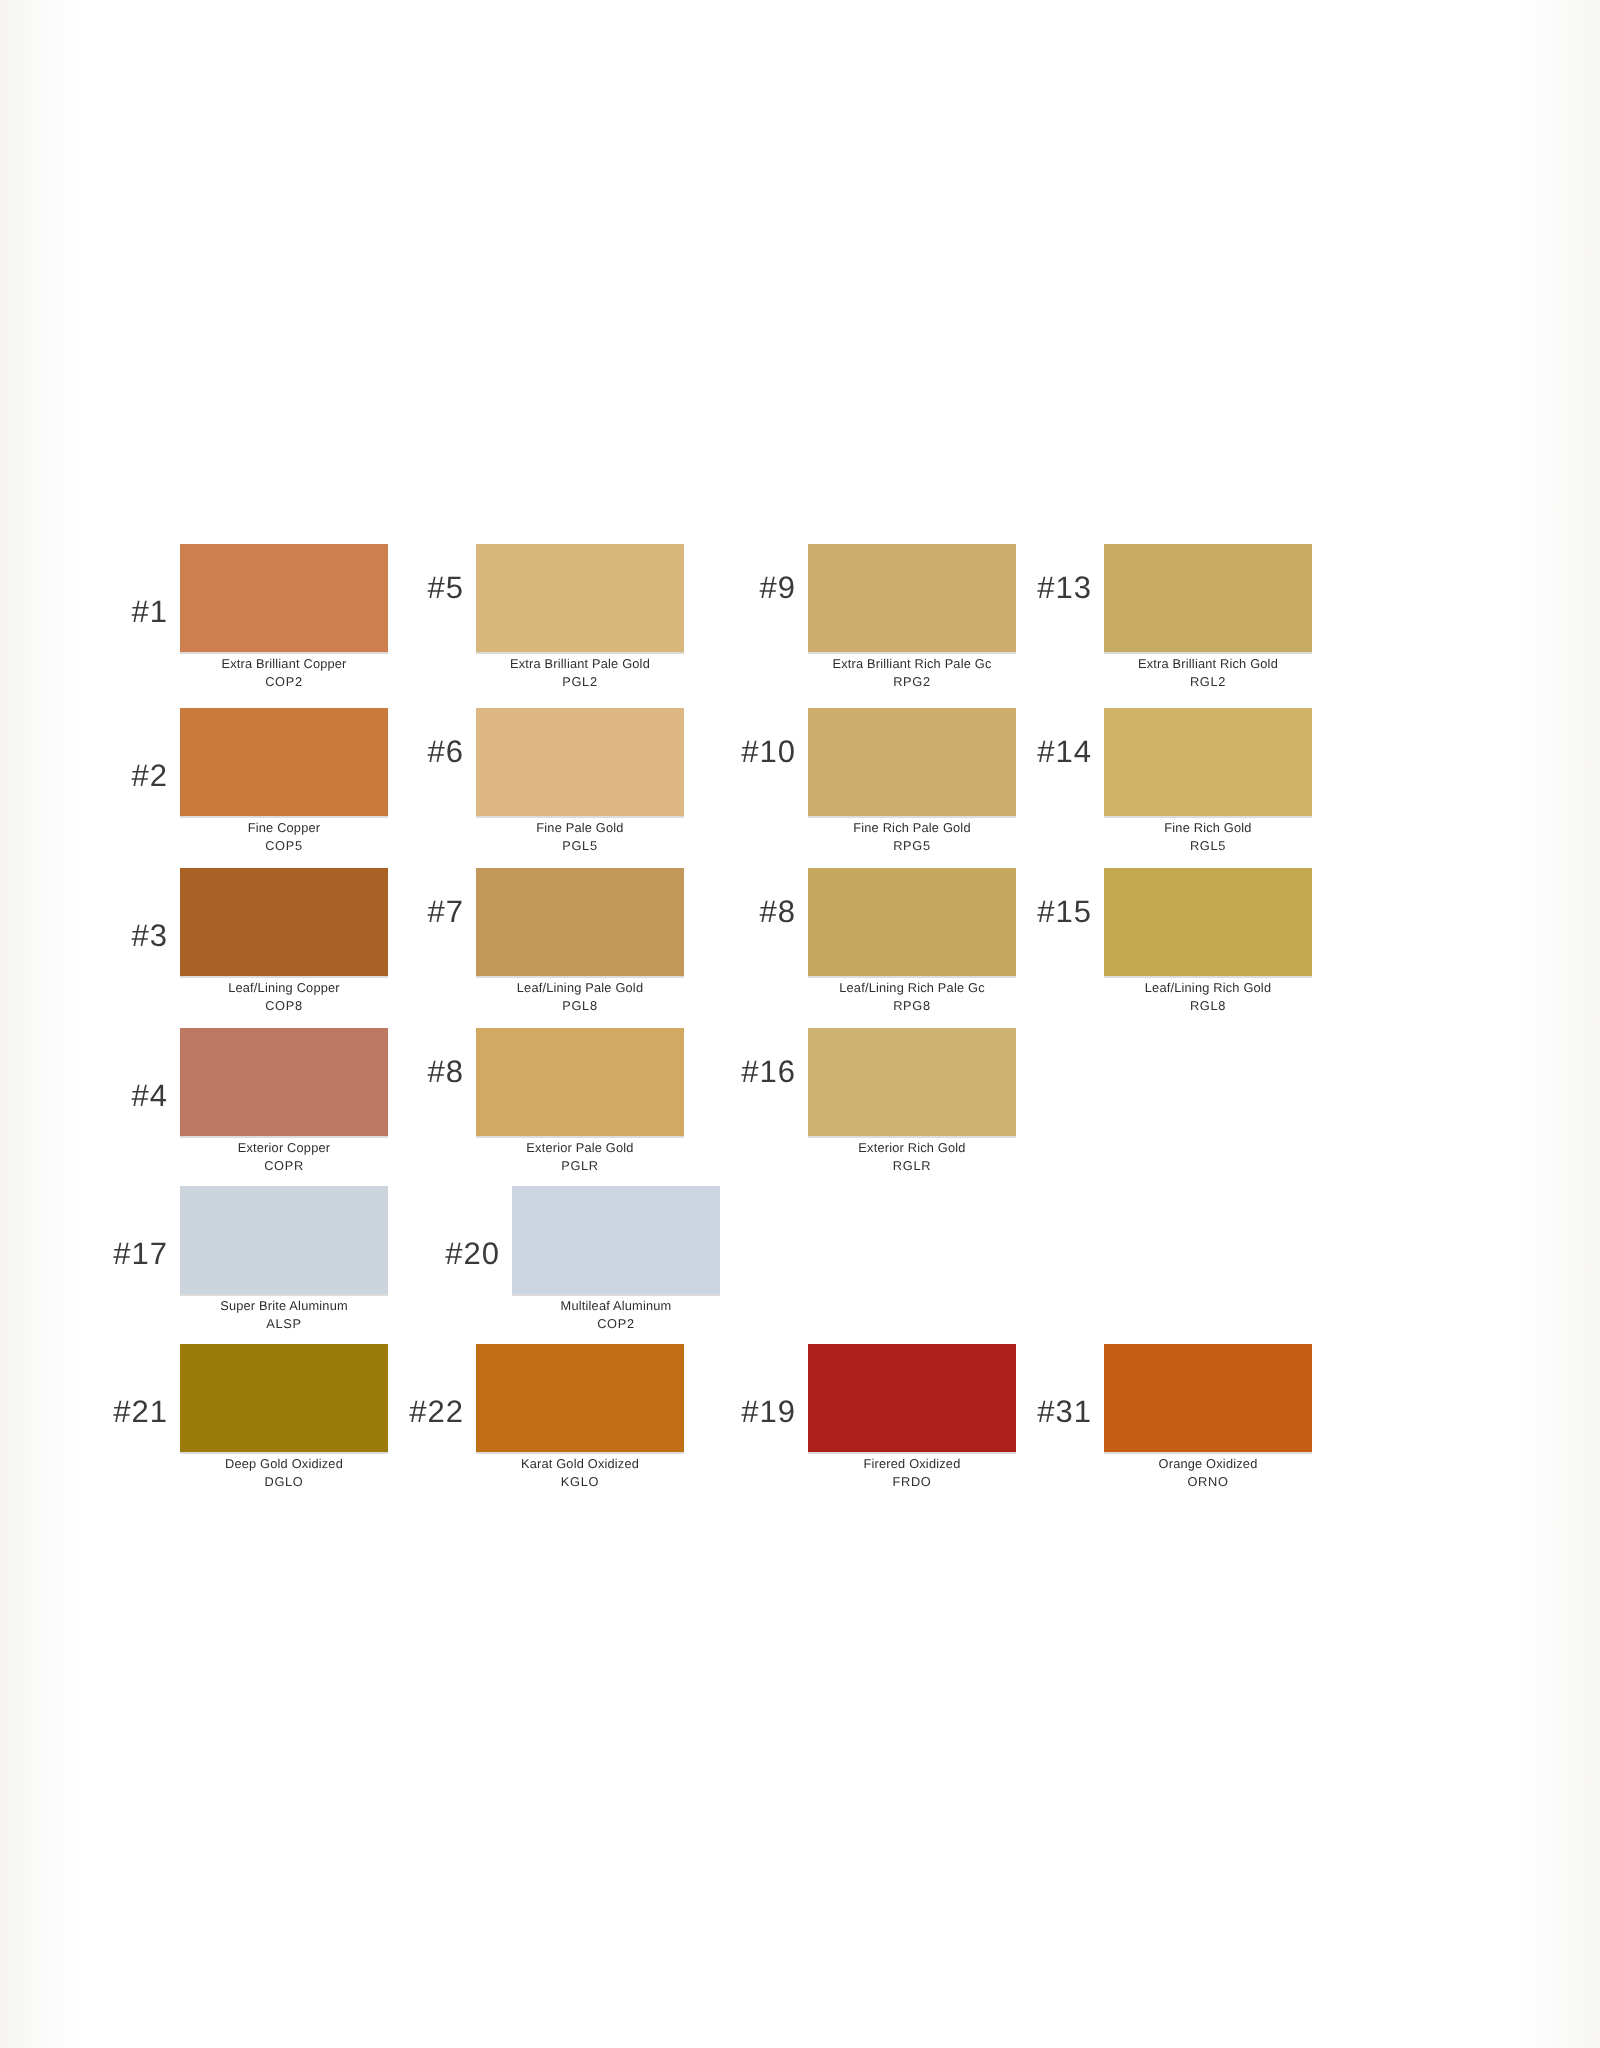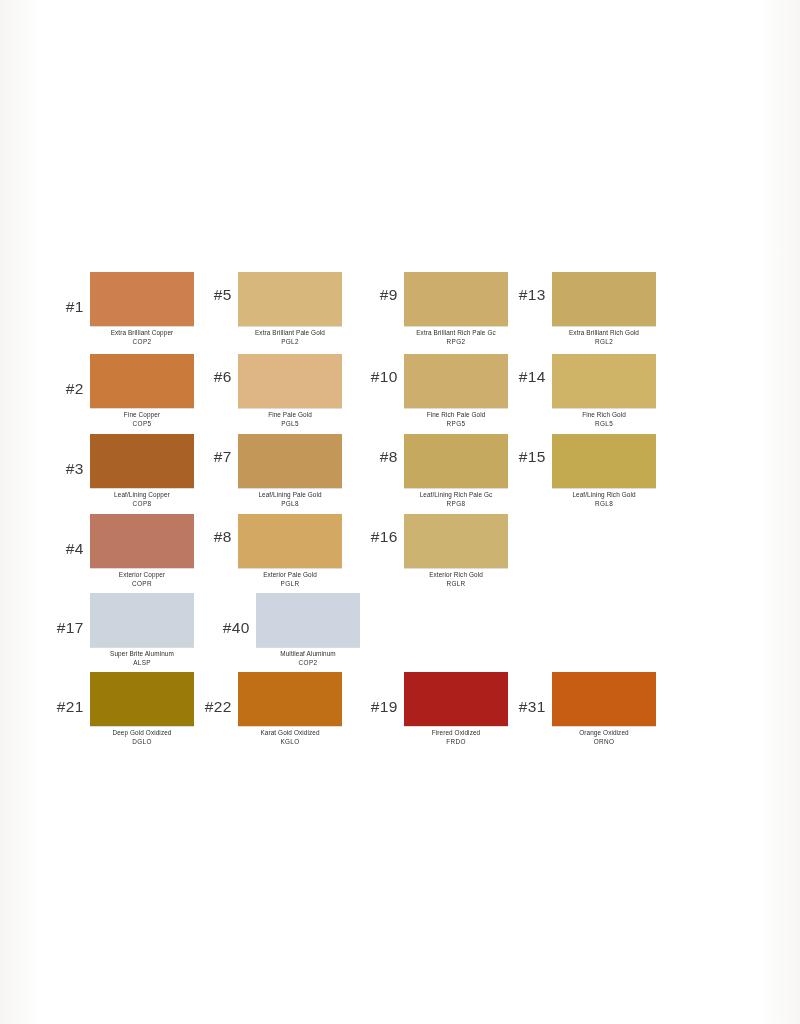--- a/index.html
+++ b/index.html
@@ -317,21 +317,21 @@
               <div class="caption">
                 <span class="cap-name">Super Brite Aluminum</span>
                 <span class="cap-code">ALSP</span>
               </div>
             </div>
           </div>
         </div>
         <div class="gutter"></div>
         <div class="half">
           <div class="cell">
-            <div class="cell-num pos-mid">#40</div>
+            <div class="cell-num pos-mid">#20</div>
             <div class="swatch-block">
               <div class="swatch" style="background: rgb(204, 213, 224);"></div>
               <div class="caption">
                 <span class="cap-name">Multileaf Aluminum</span>
                 <span class="cap-code">COP2</span>
               </div>
             </div>
           </div>
         </div>
       </div>

